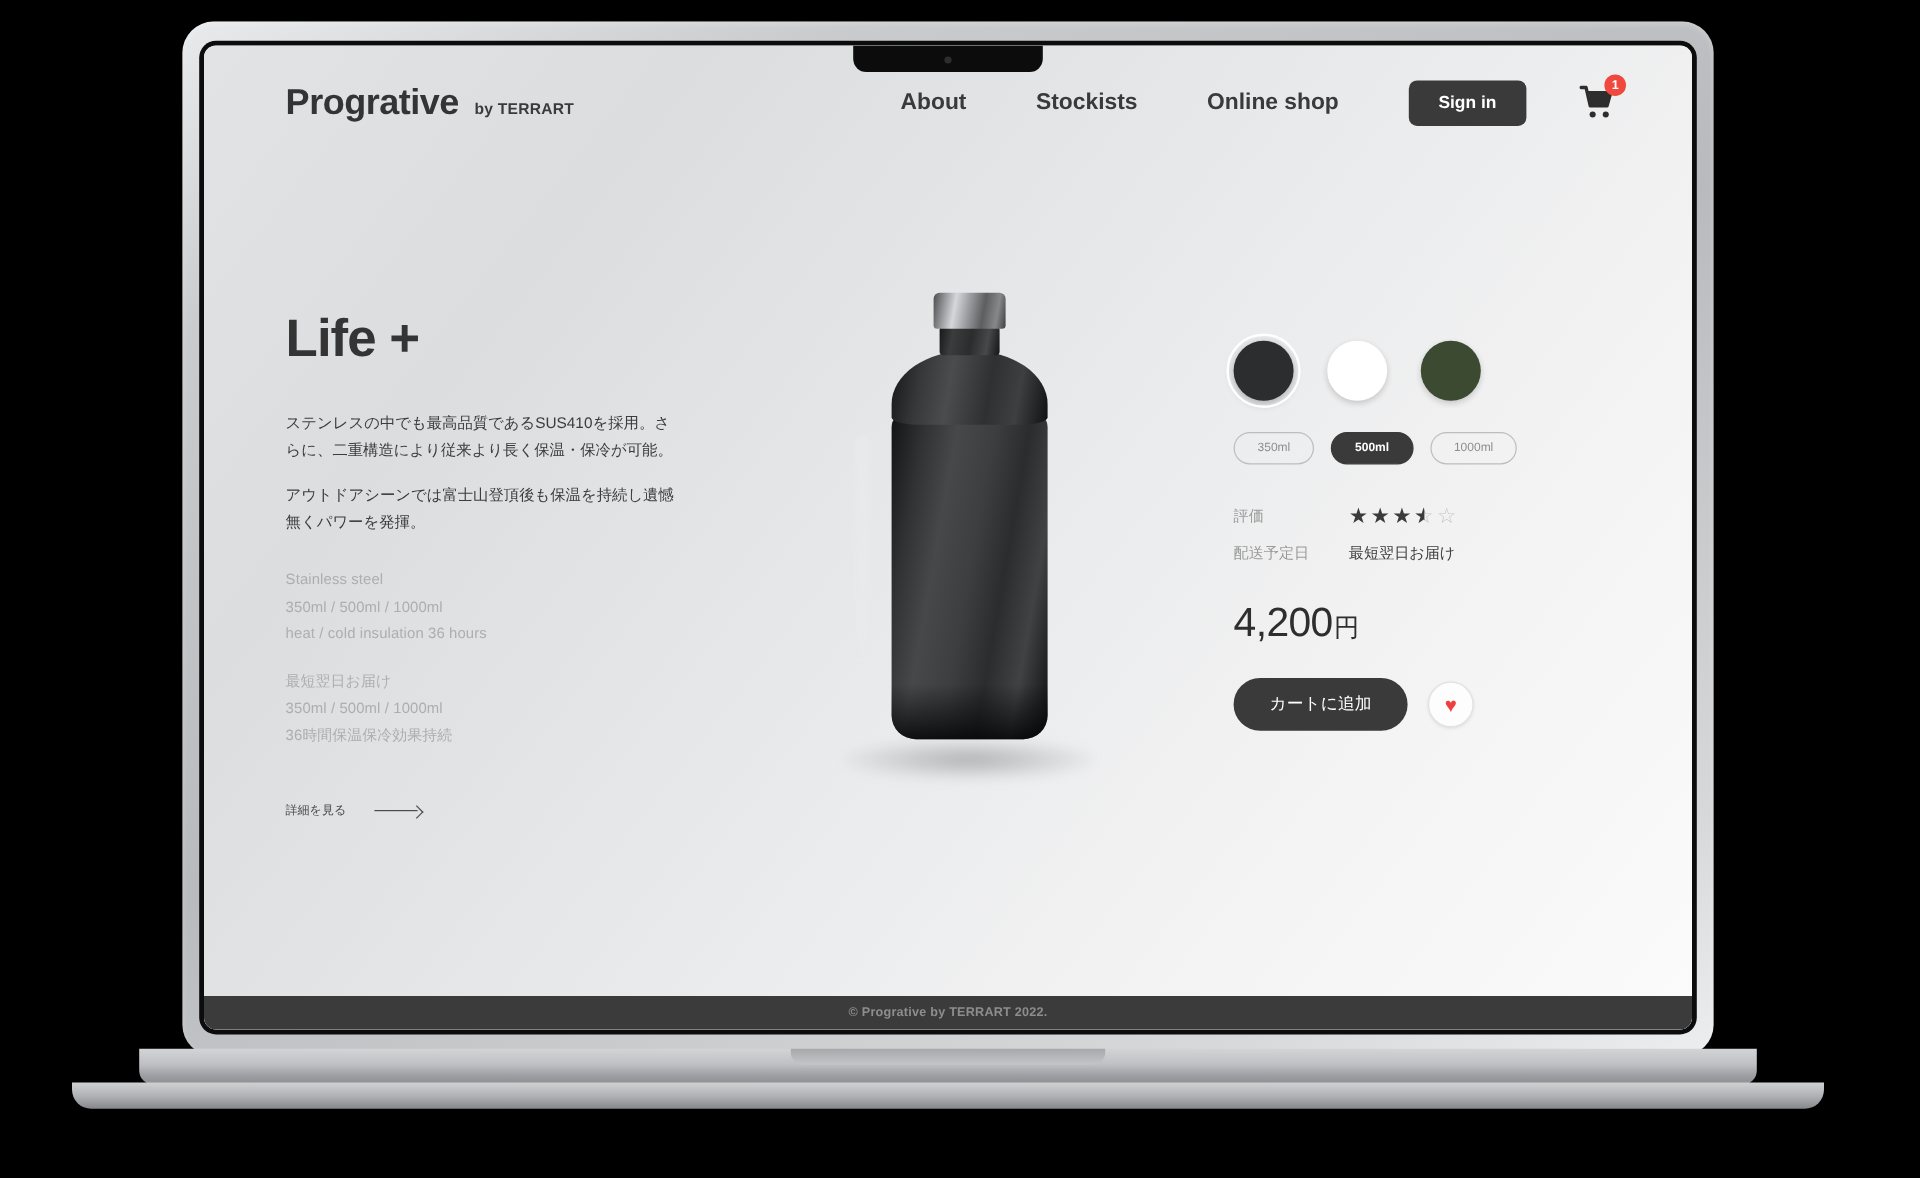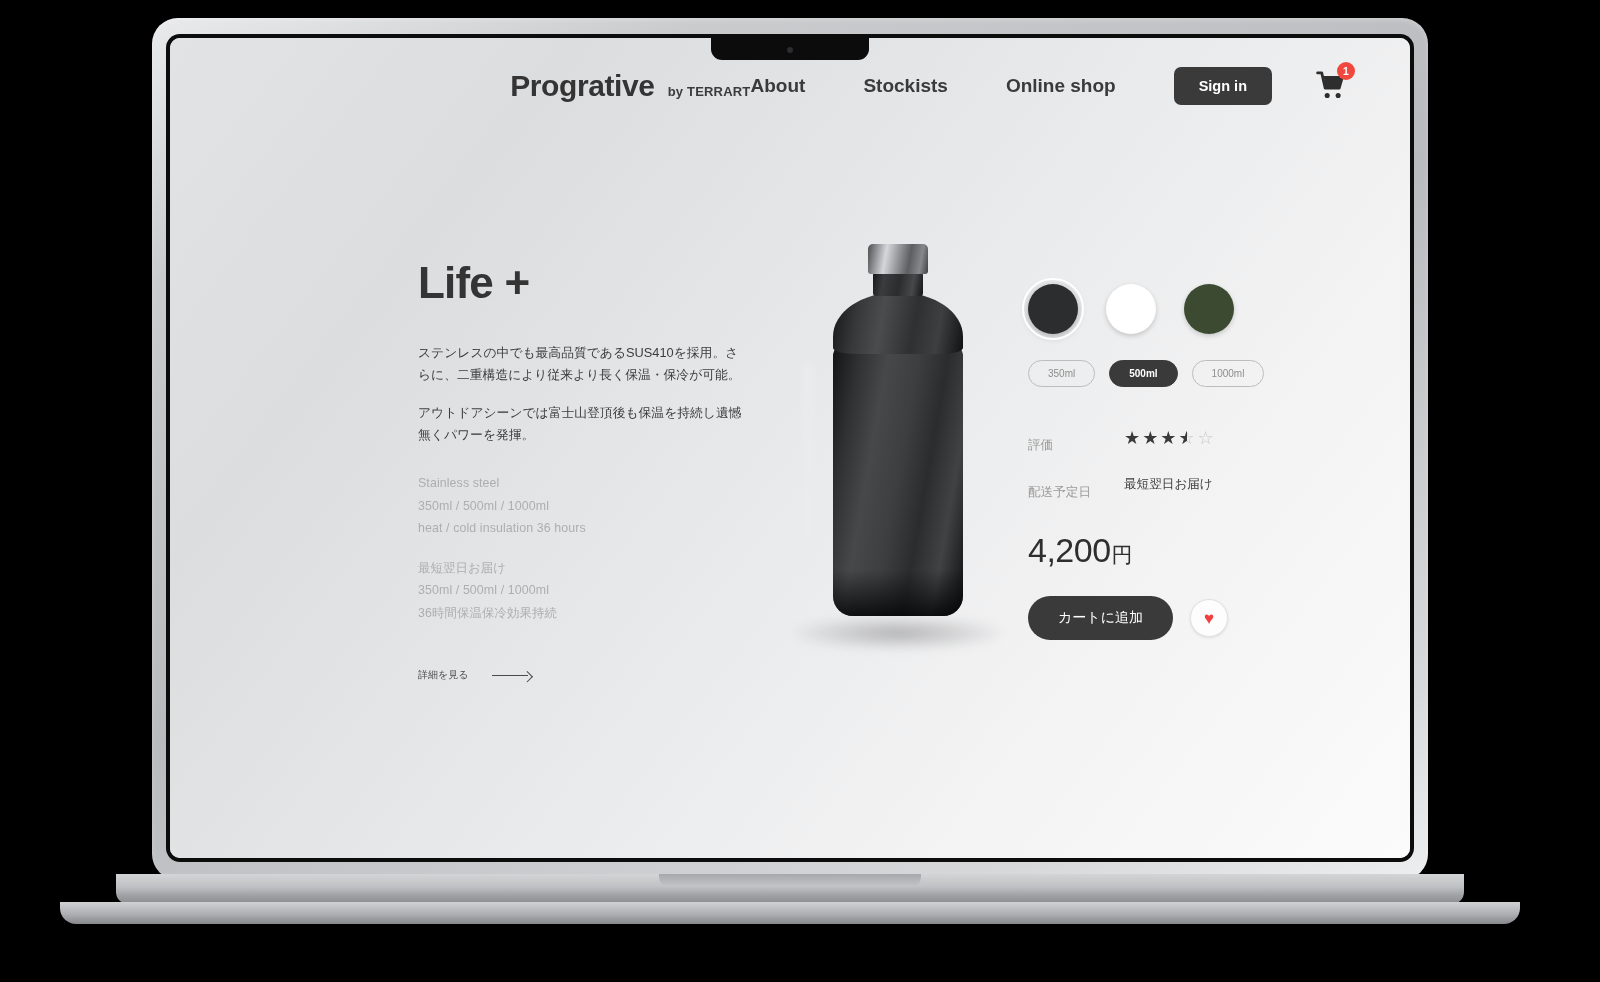--- a/index.html
+++ b/index.html
@@ -101,21 +101,20 @@
   }
 
   
   .page {
     position: relative;
     width: 100%;
     height: 100%;
     background: linear-gradient(128deg, #e2e3e4 0%, #dcdddf 22%, #e9eaeb 52%, #f3f3f4 74%, #fbfbfb 100%);
     display: flex;
     flex-direction: column;
-    align-items: flex-end;
   }
 
   
   .site-header {
     height: 96px;
     flex: 0 0 96px;
     display: flex;
     align-items: center;
     padding: 0 62px 0 68px;
   }
@@ -397,21 +396,20 @@
   .meta-row {
     display: flex;
     align-items: center;
     margin-bottom: 14px;
   }
   .meta-label {
     width: 96px;
     flex: 0 0 96px;
     font-size: 12.6px;
     color: #9a9a9a;
-    margin-top: 16px;
   }
   .meta-value {
     font-size: 12.6px;
     color: #3c3c3c;
   }
   .stars {
     display: flex;
     align-items: center;
     gap: 2px;
     font-size: 18px;
@@ -606,20 +604,23 @@
               <div class="cta-row">
                 <button class="cart-btn">カートに追加</button>
                 <div class="fav-btn">
                   <span class="heart">♥</span>
                 </div>
               </div>
 
             </div>
           </div>
 
+          <footer class="site-footer">
+            <span class="footer-text">© Progrative by TERRART 2022.</span>
+          </footer>
 
         </div>
       </div>
     </div>
   </div>
 
   <div class="laptop-base">
     <div class="base-notch"></div>
   </div>
   <div class="laptop-foot"></div>

